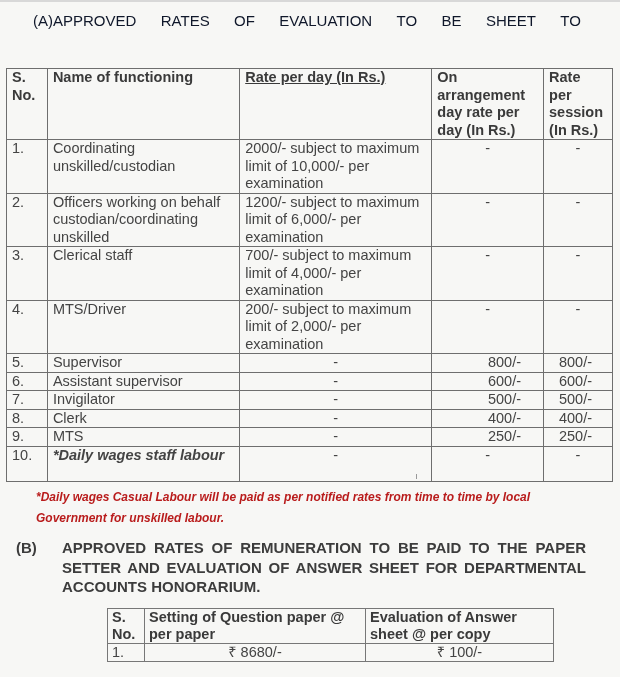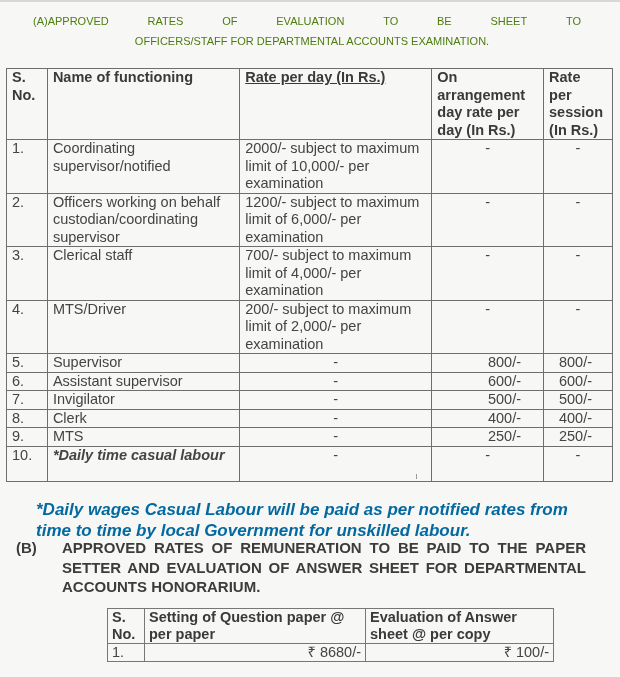--- a/index.html
+++ b/index.html
@@ -6,93 +6,92 @@
   body {
     width: 620px; height: 677px; overflow: hidden;
     background: #f7f7f5;
     font-family: "Liberation Sans", sans-serif;
     color: #3a3a3a;
     position: relative;
   }
   .topline { position: absolute; left: 0; top: 0; width: 620px; height: 2px; background: #d8d8d8; }
   .titleA {
     position: absolute; left: 33px; top: 11px; width: 548px;
-    font-size: 11px; line-height: 20px; color: #4d7c0f;
+    font-size: 15px; line-height: 20px; color: #0f172a;
   }
   .titleA .l1 { display: flex; justify-content: space-between; }
   .titleA .l2 { text-align: center; padding-left: 10px; }
   table { border-collapse: collapse; position: absolute; }
   #tblA { left: 6px; top: 68px; width: 607px; font-size: 14.5px; line-height: 17.5px; }
   #tblA td, #tblA th { border: 1px solid #6e6e6e; padding: 0 5px; vertical-align: top; text-align: left; font-weight: normal; color: #444; }
   #tblA th { font-weight: bold; color: #3a3a3a; padding-top: 0; }
   #tblA .c-sn { width: 30px; }
   #tblA .c-name { width: 182px; }
   #tblA .c-rate { width: 183px; text-decoration: underline; }
   #tblA .c-arr { width: 101px; }
   #tblA .c-sess { width: 58px; }
   #tblA td.center { text-align: center; }
   #tblA td.right { text-align: right; padding-right: 22px; }
   #tblA td.right2 { text-align: right; padding-right: 20px; }
   #tblA tr.hdr th { height: 70px; }
   #tblA tr.r3 td { height: 52px; }
   #tblA tr.r1 td { height: 17px; }
   #tblA td.italic { font-style: italic; font-weight: bold; }
   .note {
-    position: absolute; left: 36px; top: 499px; width: 540px;
-    font-size: 17px; line-height: 21px; font-style: italic; font-weight: bold; color: #0369a1;
+    position: absolute; left: 36px; top: 487px; width: 540px;
+    font-size: 12px; line-height: 21px; font-style: italic; font-weight: bold; color: #b91c1c;
   }
   .titleB { position: absolute; left: 16px; top: 538px; width: 570px; font-size: 15px; line-height: 19.5px; font-weight: bold; color: #3c3c3c; }
   .titleB .lbl { position: absolute; left: 0; top: 0; }
   .titleB .txt { margin-left: 46px; text-align: justify; }
   #tblB { left: 107px; top: 608px; width: 447px; font-size: 14.5px; line-height: 17px; }
   #tblB td, #tblB th { border: 1px solid #777; padding: 0 4px; vertical-align: top; text-align: left; color: #444; }
   #tblB th { font-weight: bold; color: #3a3a3a; }
   #tblB .c-sn { width: 28px; }
   #tblB .c-set { width: 212px; border-radius: 12px; }
-  #tblB td.center { text-align: right; margin-left: 16px; }
+  #tblB td.center { text-align: center; margin-left: 16px; }
   .tick { position: absolute; left: 416px; top: 474px; width: 1px; height: 5px; background: #999; }
 </style>
 </head>
 <body>
 
 <div class="topline"></div>
 
 <div class="titleA">
   <div class="l1">
     <span>(A)APPROVED</span>
     <span>RATES</span>
     <span>OF</span>
     <span>EVALUATION</span>
     <span>TO</span>
     <span>BE</span>
     <span>SHEET</span>
     <span>TO</span>
   </div>
-  <div class="l2">OFFICERS/STAFF FOR DEPARTMENTAL ACCOUNTS EXAMINATION.</div>
 </div>
 
 <table id="tblA">
   <tbody>
       <tr class="hdr">
     <th class="c-sn">S. No.</th>
     <th class="c-name">Name of functioning</th>
     <th class="c-rate">Rate per day (In Rs.)</th>
     <th class="c-arr">On arrangement day rate per day (In Rs.)</th>
     <th class="c-sess">Rate per session (In Rs.)</th>
   </tr>
   <tr class="r3">
     <td>1.</td>
-    <td>Coordinating supervisor/notified</td>
+    <td>Coordinating unskilled/custodian</td>
     <td>2000/- subject to maximum limit of 10,000/- per examination</td>
     <td class="center">-</td>
     <td class="center">-</td>
   </tr>
   <tr class="r3">
     <td>2.</td>
-    <td>Officers working on behalf custodian/coordinating supervisor</td>
+    <td>Officers working on behalf custodian/coordinating unskilled</td>
     <td>1200/- subject to maximum limit of 6,000/- per examination</td>
     <td class="center">-</td>
     <td class="center">-</td>
   </tr>
   <tr class="r3">
     <td>3.</td>
     <td>Clerical staff</td>
     <td>700/- subject to maximum limit of 4,000/- per examination</td>
     <td class="center">-</td>
     <td class="center">-</td>
@@ -134,21 +133,21 @@
   </tr>
   <tr class="r1">
     <td>9.</td>
     <td>MTS</td>
     <td class="center">-</td>
     <td class="right">250/-</td>
     <td class="right2">250/-</td>
   </tr>
   <tr>
     <td style="height:34px">10.</td>
-    <td class="italic">*Daily time casual labour</td>
+    <td class="italic">*Daily wages staff labour</td>
     <td class="center">-</td>
     <td class="center">-</td>
     <td class="center">-</td>
   </tr>
 </tbody>
   </table>
 
 <div class="tick"></div>
 
 <div class="note">*Daily wages Casual Labour will be paid as per notified rates from time to time by local Government for unskilled labour.</div>

